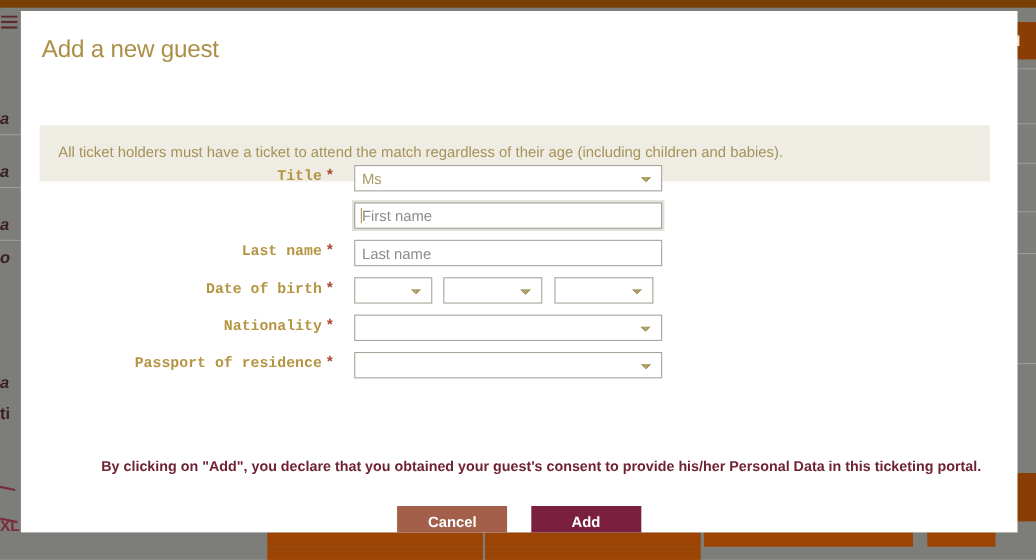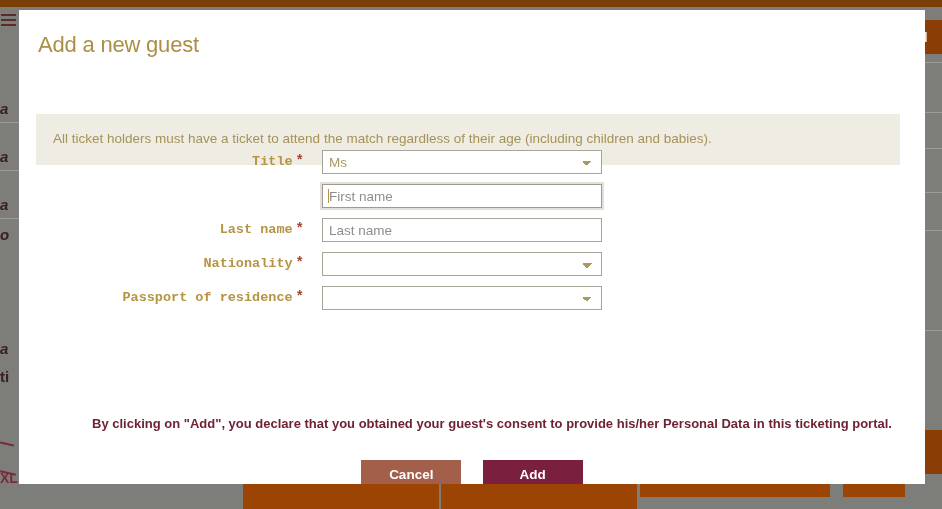--- a/index.html
+++ b/index.html
@@ -340,20 +340,36 @@
 
       <div class="field-row">
         <div class="field-label">
           <span>Last name</span><span class="req">*</span>
         </div>
         <div class="field-control">
           <input class="inp w-full" type="text" placeholder="Last name" style="">
         </div>
       </div>
 
+      <div class="field-row">
+        <div class="field-label">
+          <span>Date of birth</span><span class="req">*</span>
+        </div>
+        <div class="field-control">
+          <select class="inp w-third">
+            <option></option>
+          </select>
+          <select class="inp w-third2" style="margin-left:6px;">
+            <option></option>
+          </select>
+          <select class="inp w-third2" style="margin-left:6px;">
+            <option></option>
+          </select>
+        </div>
+      </div>
 
       <div class="field-row">
         <div class="field-label">
           <span>Nationality</span><span class="req">*</span>
         </div>
         <div class="field-control">
           <select class="inp w-full">
             <option></option>
           </select>
         </div>

